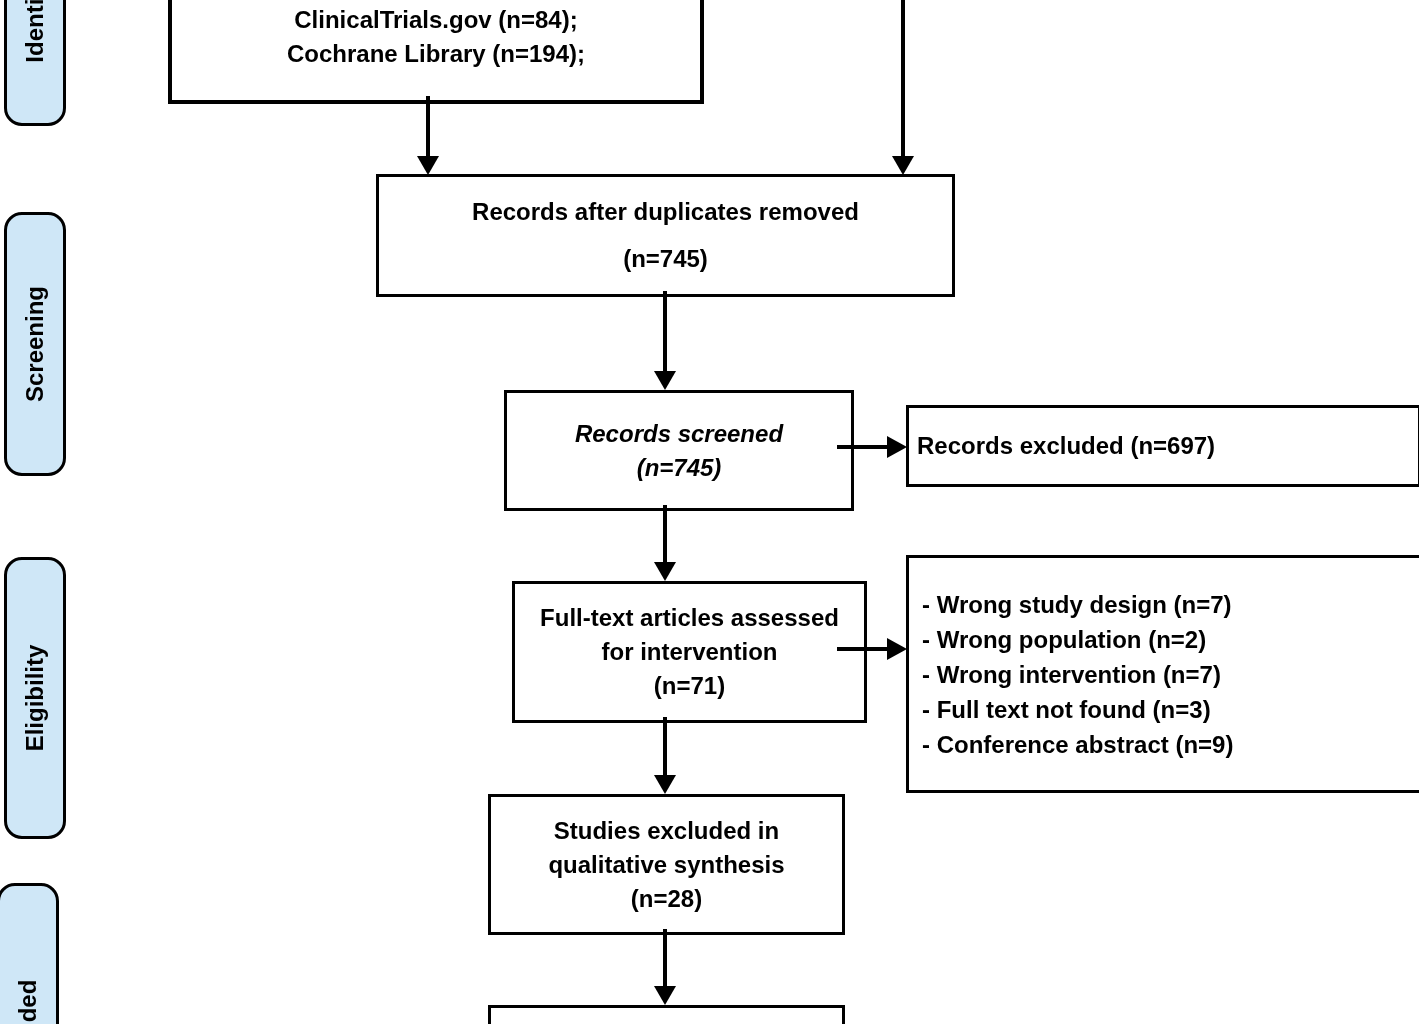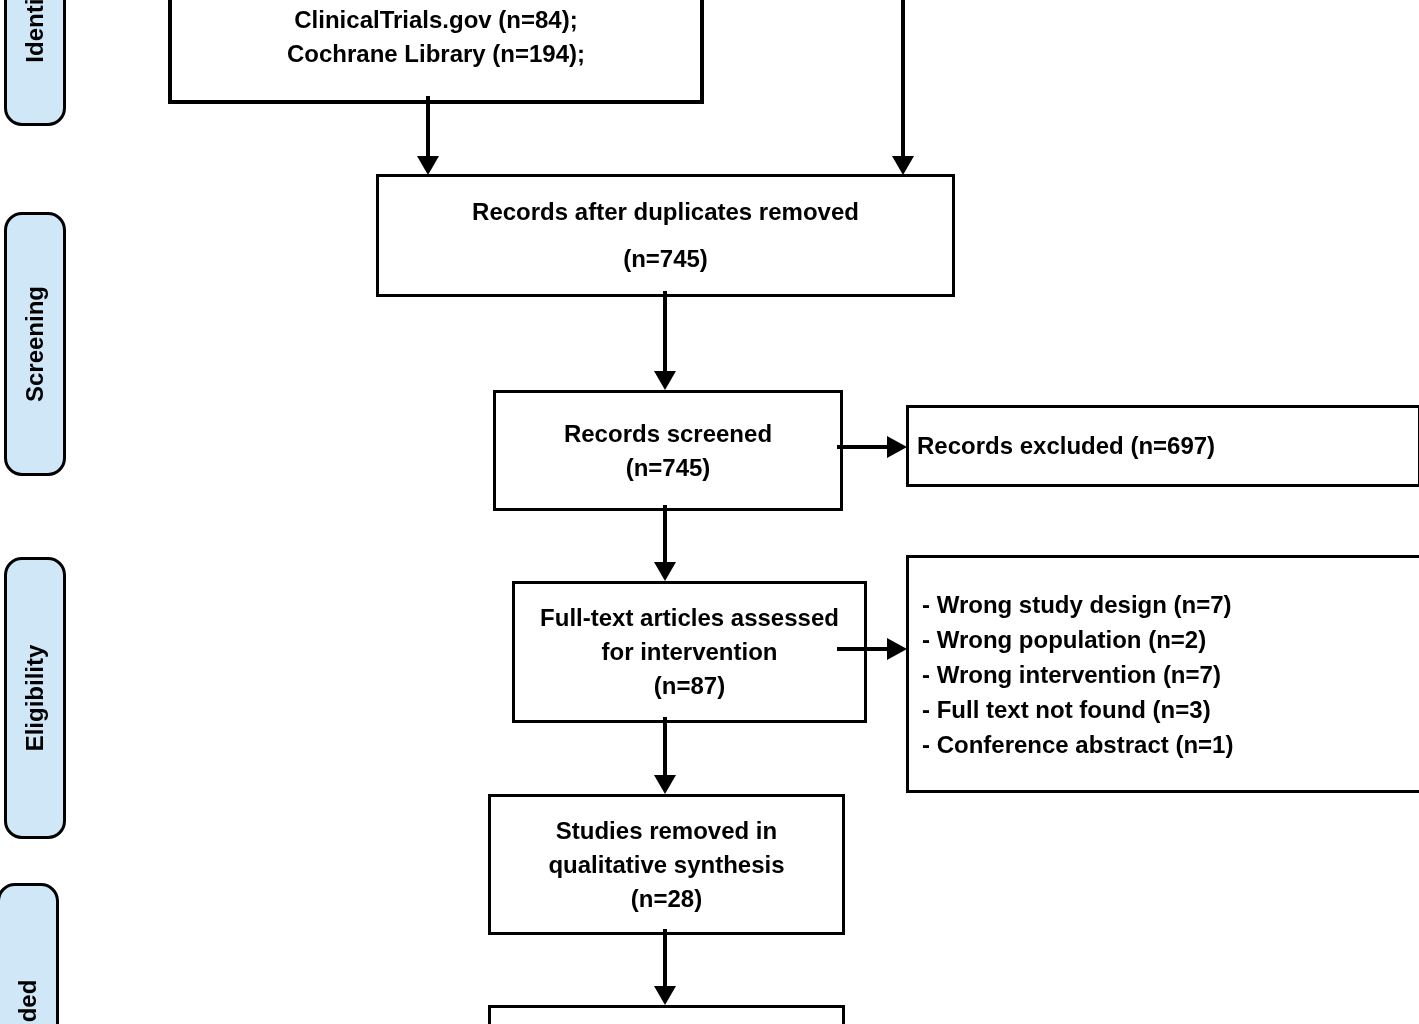--- a/index.html
+++ b/index.html
@@ -39,21 +39,21 @@
     display:flex;flex-direction:column;
     align-items:center;justify-content:center;
     text-align:center;
     font-weight:bold;
     font-size:24px;
     line-height:34px;
   }
   .fbox.left-align{align-items:flex-start;text-align:left;}
   .box-sources{left:168px;top:-30px;width:528px;height:126px;border-width:4px;}
   .box-duplicates{left:376px;top:174px;width:573px;height:117px;gap:13px;}
-  .box-screened{left:493px;top:390px;width:344px;height:115px;}
+  .box-screened{left:504px;top:390px;width:344px;height:115px;font-style:italic;}
   .box-records-excluded{left:906px;top:405px;width:501px;height:76px;padding-left:8px;}
   .box-fulltext{left:488px;top:581px;width:349px;height:136px;margin-left:24px;}
   .box-fulltext-excluded{left:906px;top:555px;width:501px;height:232px;padding-left:13px;line-height:35px;font-size:24px;justify-content:center;}
   .box-qualitative{left:488px;top:794px;width:351px;height:135px;}
   .box-quantitative{left:488px;top:1005px;width:351px;height:120px;}
   
   .vstem{position:absolute;width:4px;background:#000;}
   .hstem{position:absolute;height:4px;background:#000;}
   .vhead{position:absolute;width:0;height:0;border-left:11px solid transparent;border-right:11px solid transparent;border-top:19px solid #000;}
   .rhead{position:absolute;width:0;height:0;border-top:11px solid transparent;border-bottom:11px solid transparent;border-left:20px solid #000;}
@@ -107,33 +107,33 @@
     <div>(n=745)</div>
   </div>
 
   <div class="fbox left-align box-records-excluded">
     <div>Records excluded (n=697)</div>
   </div>
 
   <div class="fbox box-fulltext">
     <div>Full-text articles assessed</div>
     <div>for intervention</div>
-    <div>(n=87)</div>
+    <div>(n=71)</div>
   </div>
 
   <div class="fbox left-align box-fulltext-excluded">
     <div>- Wrong study design (n=7)</div>
     <div>- Wrong population (n=2)</div>
     <div>- Wrong intervention (n=7)</div>
     <div>- Full text not found (n=3)</div>
-    <div>- Conference abstract (n=1)</div>
+    <div>- Conference abstract (n=9)</div>
   </div>
 
   <div class="fbox box-qualitative">
-    <div>Studies removed in</div>
+    <div>Studies excluded in</div>
     <div>qualitative synthesis</div>
     <div>(n=28)</div>
   </div>
 
   <div class="fbox box-quantitative"></div>
 
   <div class="vstem stem-sources"></div>
   <div class="vhead head-sources"></div>
 
   <div class="vstem stem-topright"></div>

